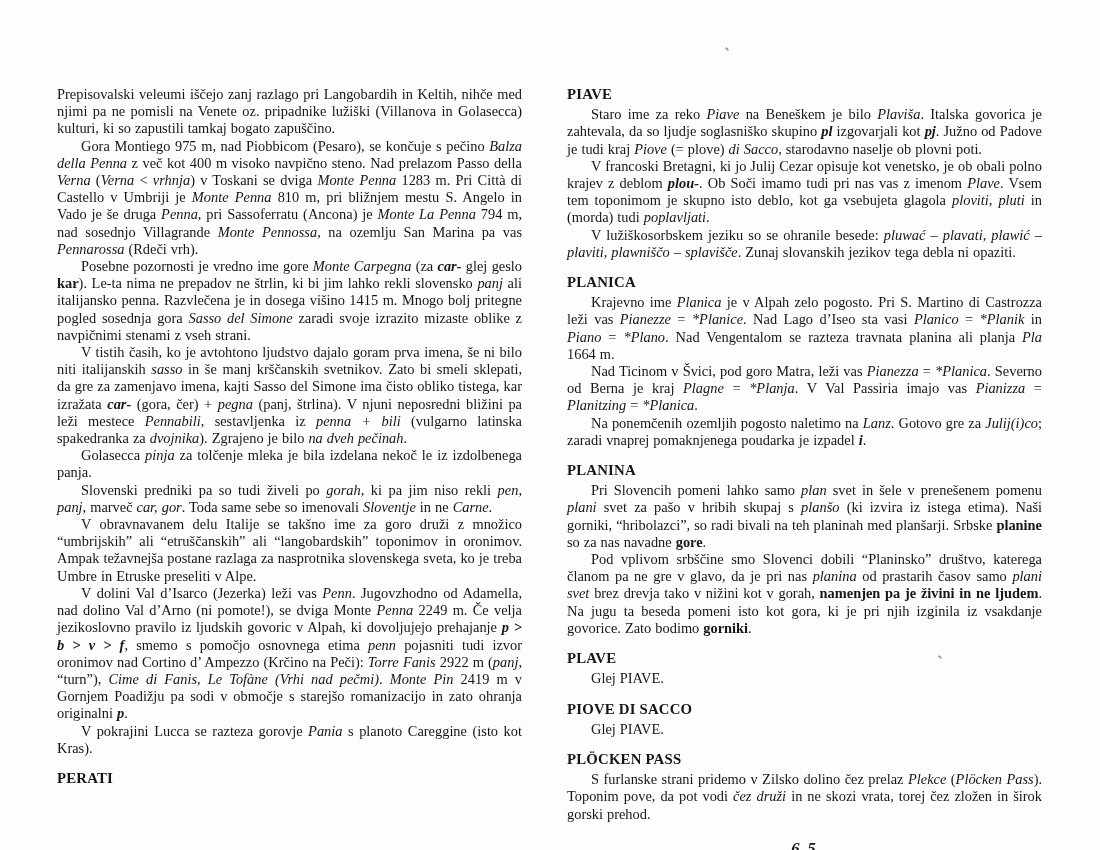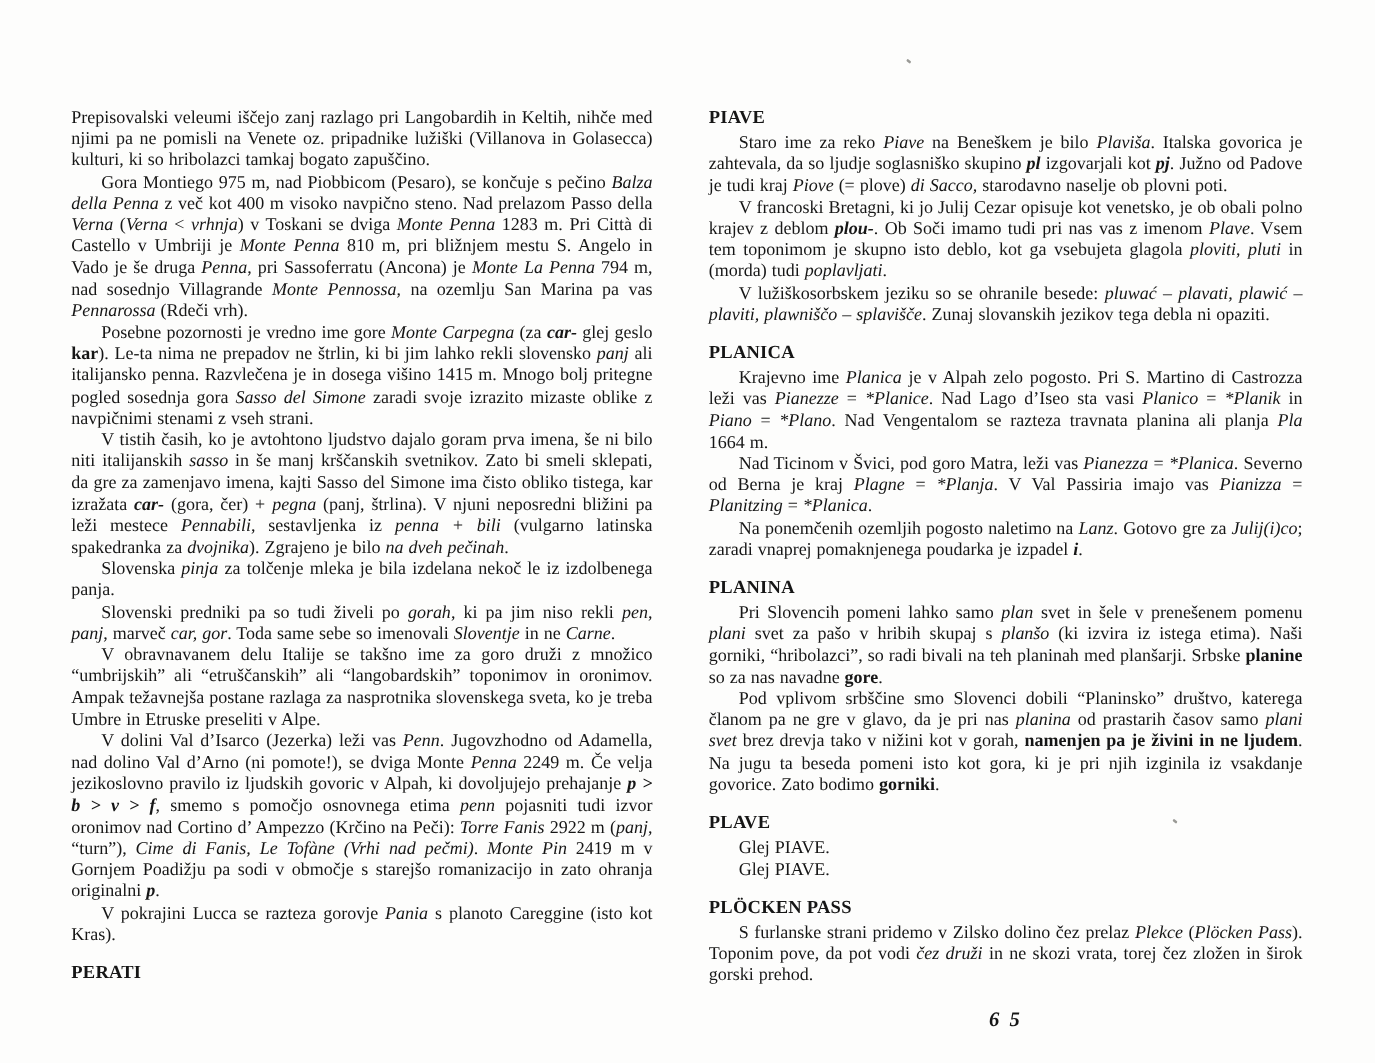--- a/index.html
+++ b/index.html
@@ -52,45 +52,46 @@
     background: #9a9a96;
     border-radius: 1px;
     transform: rotate(40deg);
   }
 </style>
 </head>
 <body>
 
 <div class="spread">
   <div class="page page-left">
-      <p class="para"><span>Prepisovalski veleumi iščejo zanj razlago pri Langobardih in Keltih, nihče med njimi pa ne pomisli na Venete oz. pripadnike lužiški (Villanova in Golasecca) kulturi, ki so hribolazci tamkaj bogato zapuščino.</span></p>
+      <p class="para"><span>Prepisovalski veleumi iščejo zanj razlago pri Langobardih in Keltih, nihče med njimi pa ne pomisli na Venete oz. pripadnike lužiški (Villanova in Golasecca) kulturi, ki so zapustili tamkaj bogato zapuščino.</span></p>
       <p class="para indent"><span>Gora Montiego 975 m, nad Piobbicom (Pesaro), se končuje s pečino </span><span class="i">Balza della Penna</span><span> z več kot 400 m visoko navpično steno. Nad prelazom Passo della </span><span class="i">Verna</span><span> (</span><span class="i">Verna</span><span> &lt; </span><span class="i">vrhnja</span><span>) v Toskani se dviga </span><span class="i">Monte Penna</span><span> 1283 m. Pri Città di Castello v Umbriji je </span><span class="i">Monte Penna</span><span> 810 m, pri bližnjem mestu S. Angelo in Vado je še druga </span><span class="i">Penna</span><span>, pri Sassoferratu (Ancona) je </span><span class="i">Monte La Penna</span><span> 794 m, nad sosednjo Villagrande </span><span class="i">Monte Pennossa</span><span>, na ozemlju San Marina pa vas </span><span class="i">Pennarossa</span><span> (Rdeči vrh).</span></p>
       <p class="para indent"><span>Posebne pozornosti je vredno ime gore </span><span class="i">Monte Carpegna</span><span> (za </span><span class="bi">car-</span><span> glej geslo </span><span class="b">kar</span><span>). Le-ta nima ne prepadov ne štrlin, ki bi jim lahko rekli slovensko </span><span class="i">panj</span><span> ali italijansko penna. Razvlečena je in dosega višino 1415 m. Mnogo bolj pritegne pogled sosednja gora </span><span class="i">Sasso del Simone</span><span> zaradi svoje izrazito mizaste oblike z navpičnimi stenami z vseh strani.</span></p>
       <p class="para indent"><span>V tistih časih, ko je avtohtono ljudstvo dajalo goram prva imena, še ni bilo niti italijanskih </span><span class="i">sasso</span><span> in še manj krščanskih svetnikov. Zato bi smeli sklepati, da gre za zamenjavo imena, kajti Sasso del Simone ima čisto obliko tistega, kar izražata </span><span class="bi">car-</span><span> (gora, čer) + </span><span class="i">pegna</span><span> (panj, štrlina). V njuni neposredni bližini pa leži mestece </span><span class="i">Pennabili</span><span>, sestavljenka iz </span><span class="i">penna + bili</span><span> (vulgarno latinska spakedranka za </span><span class="i">dvojnika</span><span>). Zgrajeno je bilo </span><span class="i">na dveh pečinah</span><span>.</span></p>
-      <p class="para indent"><span>Slovenska </span><span class="i">pinja</span><span> za tolčenje mleka je bila izdelana nekoč le iz izdolbenega panja.</span></p>
+      <p class="para indent"><span>Golasecca </span><span class="i">pinja</span><span> za tolčenje mleka je bila izdelana nekoč le iz izdolbenega panja.</span></p>
       <p class="para indent"><span>Slovenski predniki pa so tudi živeli po </span><span class="i">gorah</span><span>, ki pa jim niso rekli </span><span class="i">pen</span><span>, </span><span class="i">panj</span><span>, marveč </span><span class="i">car, gor</span><span>. Toda same sebe so imenovali </span><span class="i">Sloventje</span><span> in ne </span><span class="i">Carne</span><span>.</span></p>
       <p class="para indent"><span>V obravnavanem delu Italije se takšno ime za goro druži z množico “umbrijskih” ali “etruščanskih” ali “langobardskih” toponimov in oronimov. Ampak težavnejša postane razlaga za nasprotnika slovenskega sveta, ko je treba Umbre in Etruske preseliti v Alpe.</span></p>
       <p class="para indent"><span>V dolini Val d’Isarco (Jezerka) leži vas </span><span class="i">Penn</span><span>. Jugovzhodno od Adamella, nad dolino Val d’Arno (ni pomote!), se dviga Monte </span><span class="i">Penna</span><span> 2249 m. Če velja jezikoslovno pravilo iz ljudskih govoric v Alpah, ki dovoljujejo prehajanje </span><span class="bi">p &gt; b &gt; v &gt; f</span><span>, smemo s pomočjo osnovnega etima </span><span class="i">penn</span><span> pojasniti tudi izvor oronimov nad Cortino d’ Ampezzo (Krčino na Peči): </span><span class="i">Torre Fanis</span><span> 2922 m (</span><span class="i">panj</span><span>, “turn”), </span><span class="i">Cime di Fanis, Le Tofàne (Vrhi nad pečmi)</span><span>. </span><span class="i">Monte Pin</span><span> 2419 m v Gornjem Poadižju pa sodi v območje s starejšo romanizacijo in zato ohranja originalni </span><span class="bi">p</span><span>.</span></p>
       <p class="para indent"><span>V pokrajini Lucca se razteza gorovje </span><span class="i">Pania</span><span> s planoto Careggine (isto kot Kras).</span></p>
       <div class="heading">PERATI</div>
     </div>
   <div class="page page-right">
       <div class="heading">PIAVE</div>
       <p class="para indent"><span>Staro ime za reko </span><span class="i">Piave</span><span> na Beneškem je bilo </span><span class="i">Plaviša</span><span>. Italska govorica je zahtevala, da so ljudje soglasniško skupino </span><span class="bi">pl</span><span> izgovarjali kot </span><span class="bi">pj</span><span>. Južno od Padove je tudi kraj </span><span class="i">Piove</span><span> (= plove) </span><span class="i">di Sacco,</span><span> starodavno naselje ob plovni poti.</span></p>
       <p class="para indent"><span>V francoski Bretagni, ki jo Julij Cezar opisuje kot venetsko, je ob obali polno krajev z deblom </span><span class="bi">plou-</span><span>. Ob Soči imamo tudi pri nas vas z imenom </span><span class="i">Plave</span><span>. Vsem tem toponimom je skupno isto deblo, kot ga vsebujeta glagola </span><span class="i">ploviti</span><span>, </span><span class="i">pluti</span><span> in (morda) tudi </span><span class="i">poplavljati</span><span>.</span></p>
       <p class="para indent"><span>V lužiškosorbskem jeziku so se ohranile besede: </span><span class="i">pluwać – plavati, plawić – plaviti, plawniščo – splavišče</span><span>. Zunaj slovanskih jezikov tega debla ni opaziti.</span></p>
       <div class="heading">PLANICA</div>
       <p class="para indent"><span>Krajevno ime </span><span class="i">Planica</span><span> je v Alpah zelo pogosto. Pri S. Martino di Castrozza leži vas </span><span class="i">Pianezze</span><span> = </span><span class="i">*Planice</span><span>. Nad Lago d’Iseo sta vasi </span><span class="i">Planico</span><span> = </span><span class="i">*Planik</span><span> in </span><span class="i">Piano</span><span> = </span><span class="i">*Plano</span><span>. Nad Vengentalom se razteza travnata planina ali planja </span><span class="i">Pla</span><span> 1664 m.</span></p>
       <p class="para indent"><span>Nad Ticinom v Švici, pod goro Matra, leži vas </span><span class="i">Pianezza</span><span> = </span><span class="i">*Planica</span><span>. Severno od Berna je kraj </span><span class="i">Plagne</span><span> = </span><span class="i">*Planja</span><span>. V Val Passiria imajo vas </span><span class="i">Pianizza</span><span> = </span><span class="i">Planitzing</span><span> = </span><span class="i">*Planica</span><span>.</span></p>
       <p class="para indent"><span>Na ponemčenih ozemljih pogosto naletimo na </span><span class="i">Lanz</span><span>. Gotovo gre za </span><span class="i">Julij(i)co</span><span>; zaradi vnaprej pomaknjenega poudarka je izpadel </span><span class="bi">i</span><span>.</span></p>
       <div class="heading">PLANINA</div>
       <p class="para indent"><span>Pri Slovencih pomeni lahko samo </span><span class="i">plan</span><span> svet in šele v prenešenem pomenu </span><span class="i">plani</span><span> svet za pašo v hribih skupaj s </span><span class="i">planšo</span><span> (ki izvira iz istega etima). Naši gorniki, “hribolazci”, so radi bivali na teh planinah med planšarji. Srbske </span><span class="b">planine</span><span> so za nas navadne </span><span class="b">gore</span><span>.</span></p>
       <p class="para indent"><span>Pod vplivom srbščine smo Slovenci dobili “Planinsko” društvo, katerega članom pa ne gre v glavo, da je pri nas </span><span class="i">planina</span><span> od prastarih časov samo </span><span class="i">plani svet</span><span> brez drevja tako v nižini kot v gorah, </span><span class="b">namenjen pa je živini in ne ljudem</span><span>. Na jugu ta beseda pomeni isto kot gora, ki je pri njih izginila iz vsakdanje govorice. Zato bodimo </span><span class="b">gorniki</span><span>.</span></p>
       <div class="heading">PLAVE</div>
       <p class="para indent"><span>Glej PIAVE.</span></p>
+      <div class="heading">PIOVE DI SACCO</div>
       <p class="para indent"><span>Glej PIAVE.</span></p>
       <div class="heading">PLÖCKEN PASS</div>
       <p class="para indent"><span>S furlanske strani pridemo v Zilsko dolino čez prelaz </span><span class="i">Plekce</span><span> (</span><span class="i">Plöcken Pass</span><span>). Toponim pove, da pot vodi </span><span class="i">čez druži</span><span> in ne skozi vrata, torej čez zložen in širok gorski prehod.</span></p>
       <div class="pagenum">6 5</div>
     </div>
 </div>
 
 <div class="speck" style="left: 725px; top: 48px;"></div>
 <div class="speck" style="left: 938px; top: 656px;"></div>
 

